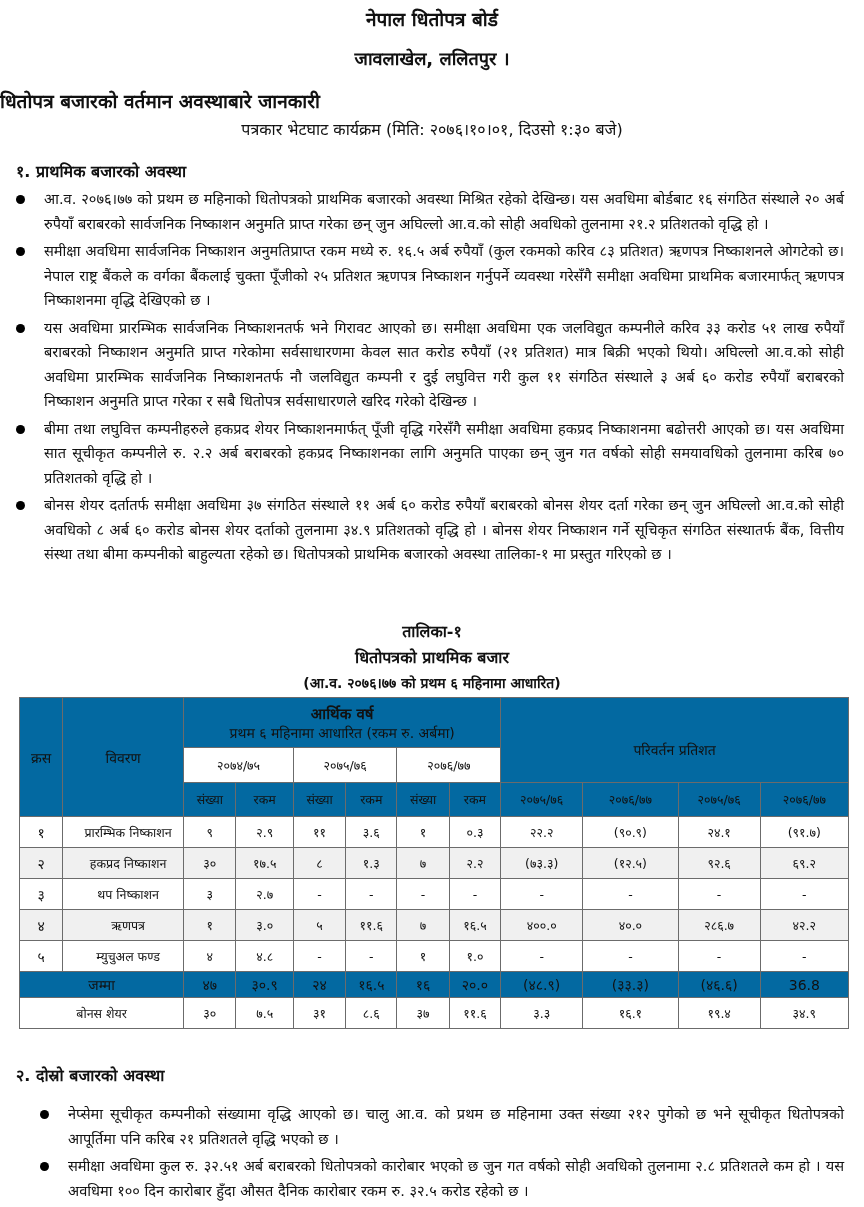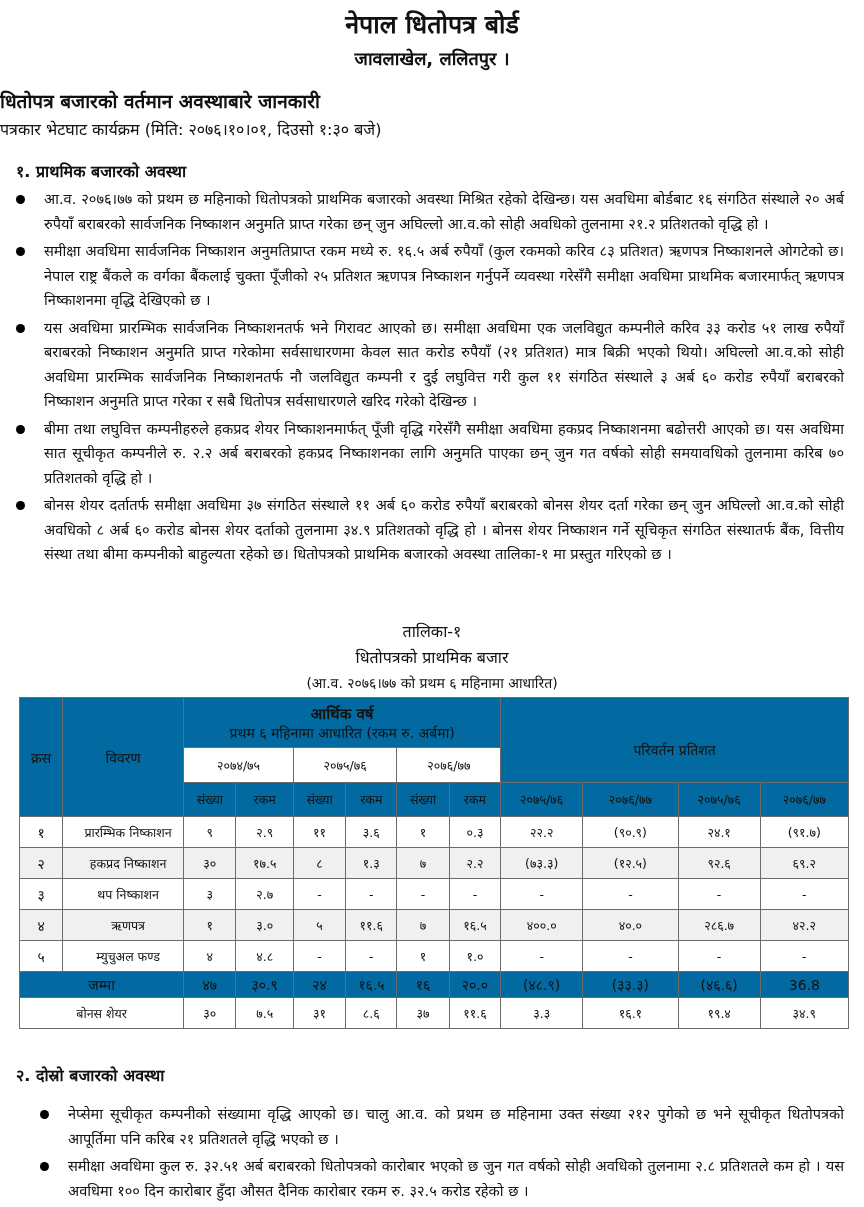--- a/index.html
+++ b/index.html
@@ -1,29 +1,29 @@
 <!DOCTYPE html>
 <html><head>
 <meta charset="utf-8">
 <style>
   html, body { margin: 0; padding: 0; background: #ffffff; }
   body {
     width: 864px; height: 1207px; overflow: hidden; position: relative;
     font-family: "DejaVu Sans", sans-serif; color: #111;
   }
-  .org { position: absolute; top: 6px; left: 0; width: 864px; text-align: center; font-size: 25px; font-weight: bold; }
+  .org { position: absolute; top: 6px; left: 0; width: 864px; text-align: center; font-size: 19px; font-weight: bold; }
   .addr { position: absolute; top: 46px; left: 0; width: 864px; text-align: center; font-size: 18px; font-weight: bold; }
   .doc-title { position: absolute; top: 88px; left: 0; width: 864px; text-align: left; font-size: 19px; font-weight: bold; }
-  .doc-sub { position: absolute; top: 118px; left: 0; width: 864px; font-size: 16px; }
+  .doc-sub { position: absolute; top: 118px; left: 0; width: 864px; text-align: center; font-size: 16px; }
   .sec { position: absolute; left: 16px; font-size: 16px; font-weight: bold; }
   .bullets { position: absolute; left: 14px; width: 830px; margin: 0; padding: 0; list-style: none; }
   .bullets li { position: relative; padding-left: 30px; font-size: 14.6px; line-height: 24.5px; text-align: justify; margin-bottom: 3px; }
   .bullets li .dot { position: absolute; left: 2px; top: 8px; width: 9px; height: 9px; border-radius: 50%; background: #000; }
   .bullets2 { left: 38px; width: 806px; }
-  .tcap { position: absolute; left: 0; width: 864px; text-align: center; font-weight: normal; }
+  .tcap { position: absolute; left: 0; width: 864px; text-align: center; font-weight: bold; }
   table.t1 {
     position: absolute; left: 19px; top: 697px; width: 830px; border-collapse: collapse;
     font-size: 12.5px; table-layout: fixed;
   }
   table.t1 td, table.t1 th { border: 1px solid #6b6b6b; text-align: center; padding: 0; font-weight: normal; }
   .gray { background: #0369a1; }
   .lgray { background: #f0f0f0; }
   .h-big { font-size: 15px; font-weight: bold !important; }
   .h-mid { font-size: 14px; }
   .left { text-align: left; padding-left: 10px !important; }

